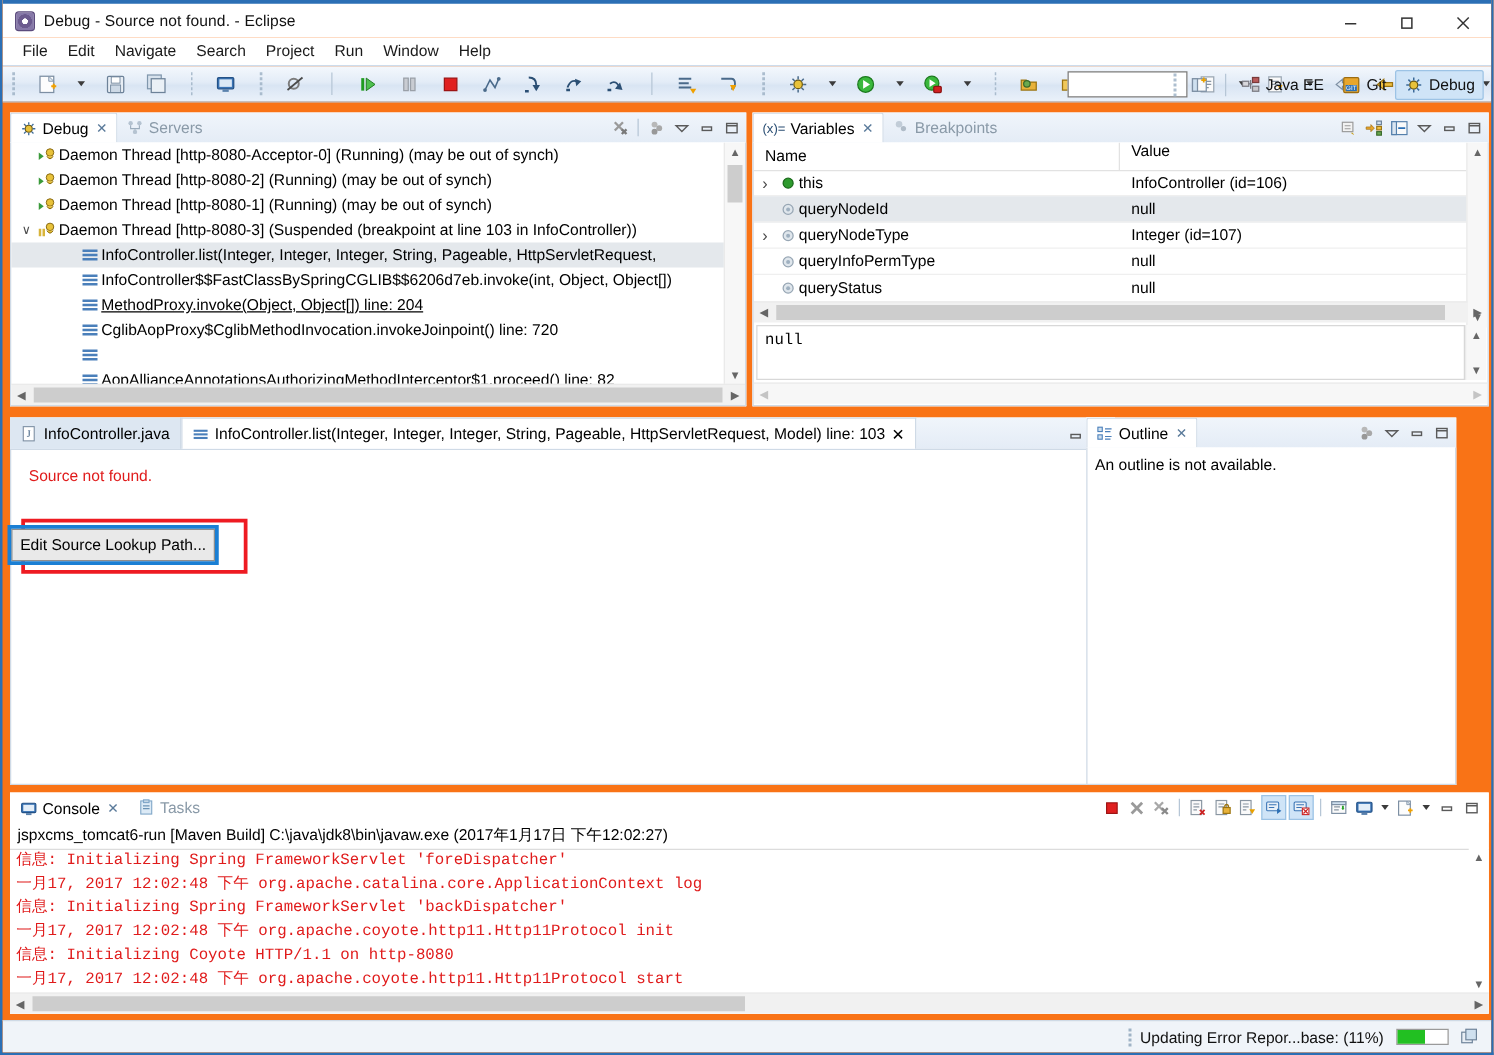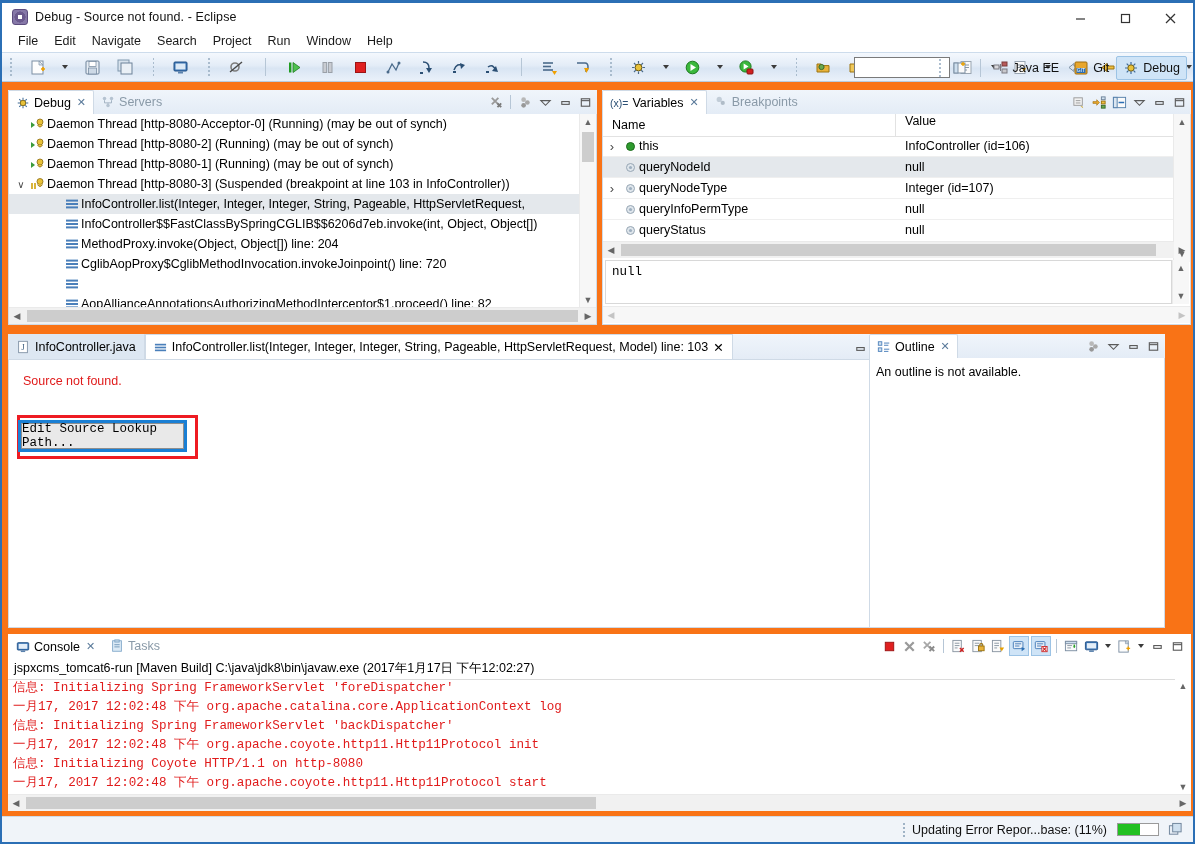--- a/index.html
+++ b/index.html
@@ -749,21 +749,21 @@
             <span class="twist"></span>
             <span class="ticon">
               <svg width="14" height="14" viewBox="0 0 14 14" style="display:block">
                 <rect x="1" y="2.6" width="12" height="2" fill="#4a7fba"></rect>
                 <rect x="1" y="6" width="12" height="2" fill="#4a7fba"></rect>
                 <rect x="1" y="9.4" width="12" height="2" fill="#4a7fba"></rect>
               </svg>
             </span>
             <span class="tlabel">InfoController$$FastClassBySpringCGLIB$$6206d7eb.invoke(int, Object, Object[])</span>
           </div>
-          <div class="trow" style="padding-left: 38px;">
+          <div class="trow" style="padding-left: 38px; text-decoration: underline;">
             <span class="twist"></span>
             <span class="ticon">
               <svg width="14" height="14" viewBox="0 0 14 14" style="display:block">
                 <rect x="1" y="2.6" width="12" height="2" fill="#4a7fba"></rect>
                 <rect x="1" y="6" width="12" height="2" fill="#4a7fba"></rect>
                 <rect x="1" y="9.4" width="12" height="2" fill="#4a7fba"></rect>
               </svg>
             </span>
             <span class="tlabel">MethodProxy.invoke(Object, Object[]) line: 204</span>
           </div>
@@ -998,21 +998,21 @@
           <svg width="13" height="13" viewBox="0 0 14 14">
               <rect x="2.5" y="3" width="9" height="8" fill="none" stroke="#5a5a5a" stroke-width="1.2"></rect>
               <line x1="2.5" y1="5" x2="11.5" y2="5" stroke="#5a5a5a" stroke-width="1.2"></line>
             </svg>
         </div>
       </div>
     </div>
     <div class="editor-body">
       <div class="src-msg">Source not found.</div>
       <div class="redbox" style="left:8px; top:55px; width:181px; height:44px;"></div>
-      <div class="lookup-btn" style="left:12px; top:63px;font-family:Liberation Mono, monospace;">Edit Source Lookup Path...</div>
+      <div class="lookup-btn" style="left:0; top:63px;">Edit Source Lookup Path...</div>
     </div>
   </div>
 
   <div class="part" style="left:867px; top:334px; width:296px; height:294px;">
     <div class="part-tabs">
       <div class="vtab active">
         <span>
           <svg width="14" height="14" viewBox="0 0 16 16" style="display:block">
               <rect x="1.5" y="2" width="4" height="4" fill="#cfe0ef" stroke="#4a7fba"></rect>
               <rect x="1.5" y="9" width="4" height="4" fill="#cfe0ef" stroke="#4a7fba"></rect>

